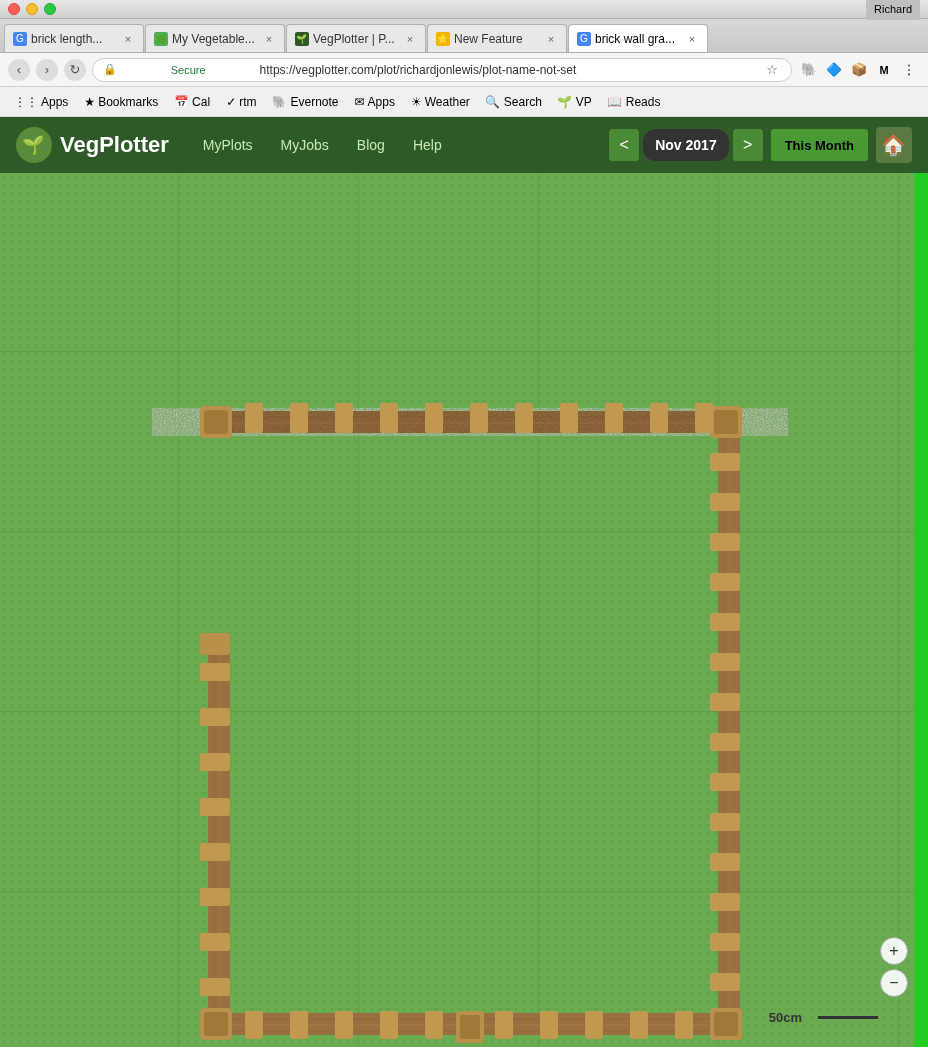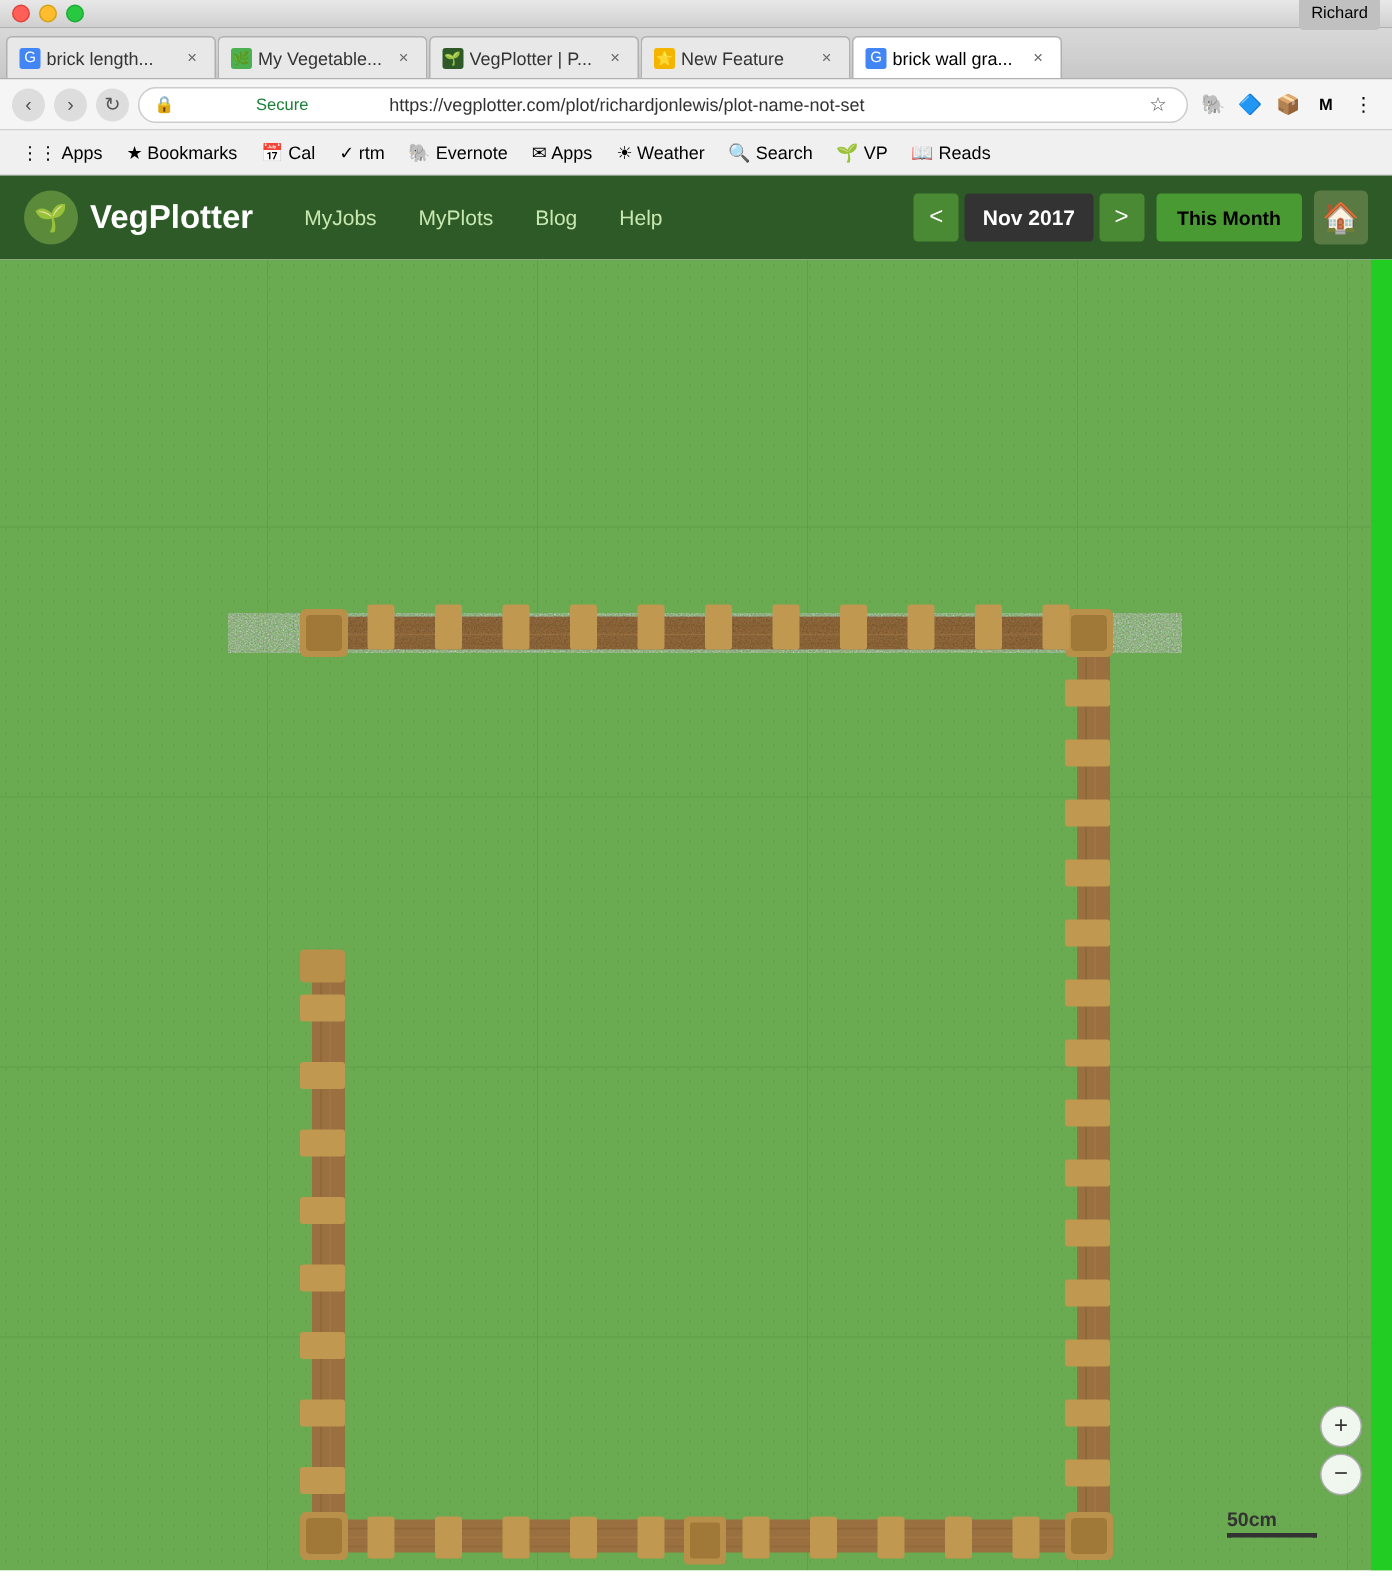--- a/index.html
+++ b/index.html
@@ -188,21 +188,21 @@
       color: #fff;
       font-size: 16px;
       cursor: pointer;
       display: flex; align-items: center; justify-content: center;
     }
     .month-label {
       background: #333;
       color: #fff;
       padding: 0 12px;
       height: 32px;
-      border-radius: 3px;
+      border-radius: 13px;
       font-size: 14px;
       font-weight: bold;
       display: flex; align-items: center;
     }
     .this-month-btn {
       background: #4a9a34;
       color: #000000;
       border: none;
       border-radius: 3px;
       padding: 0 14px;
@@ -389,22 +389,22 @@
     <span>Reads</span>
   </div>
 </div>
 
 <div class="app-nav">
   <div class="logo-area">
     <div class="logo-icon">🌱</div>
     <span>VegPlotter</span>
   </div>
   <div class="nav-links">
+    <a class="nav-link">MyPlots</a>
     <a class="nav-link">MyJobs</a>
-    <a class="nav-link">MyPlots</a>
     <a class="nav-link">Blog</a>
     <a class="nav-link">Help</a>
   </div>
   <div class="nav-right">
     <div class="nav-month-controls">
       <button class="month-btn">&lt;</button>
       <div class="month-label">Nov 2017</div>
       <button class="month-btn">&gt;</button>
     </div>
     <button class="this-month-btn">This Month</button>
@@ -524,17 +524,17 @@
     <text x="718" y="1000" font-size="14" font-weight="bold" fill="#333">50cm</text>
   </svg>
 
   <div class="right-bar"></div>
 
   <div style="position:absolute;bottom:50px;right:20px;display:flex;flex-direction:column;gap:4px;">
     <div class="zoom-btn">+</div>
     <div class="zoom-btn">−</div>
   </div>
 
-  <div style="position:absolute;bottom:22px;right:50px;display:flex;flex-direction:column;gap:2px;">
+  <div style="position:absolute;bottom:22px;right:50px;display:flex;flex-direction:row;align-items:center;gap:16px;">
     <span style="font-size:13px;font-weight:bold;color:#333;">50cm</span>
     <div style="width:60px;height:3px;background:#333;border-left:3px solid #333;border-right:3px solid #333;"></div>
   </div>
 </div>
 
 </body></html>

